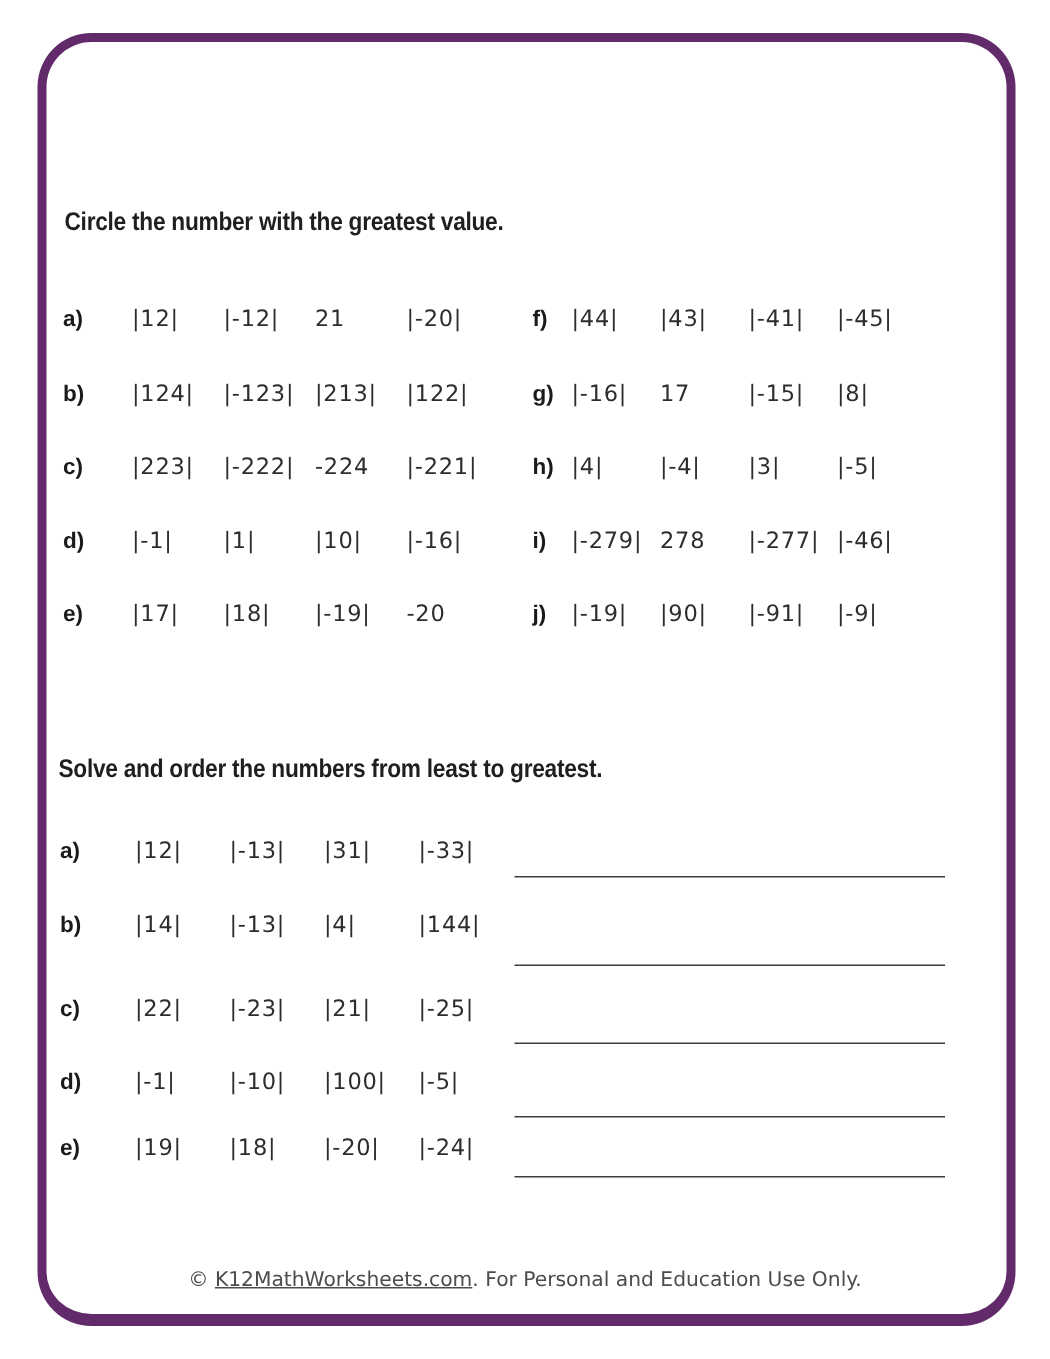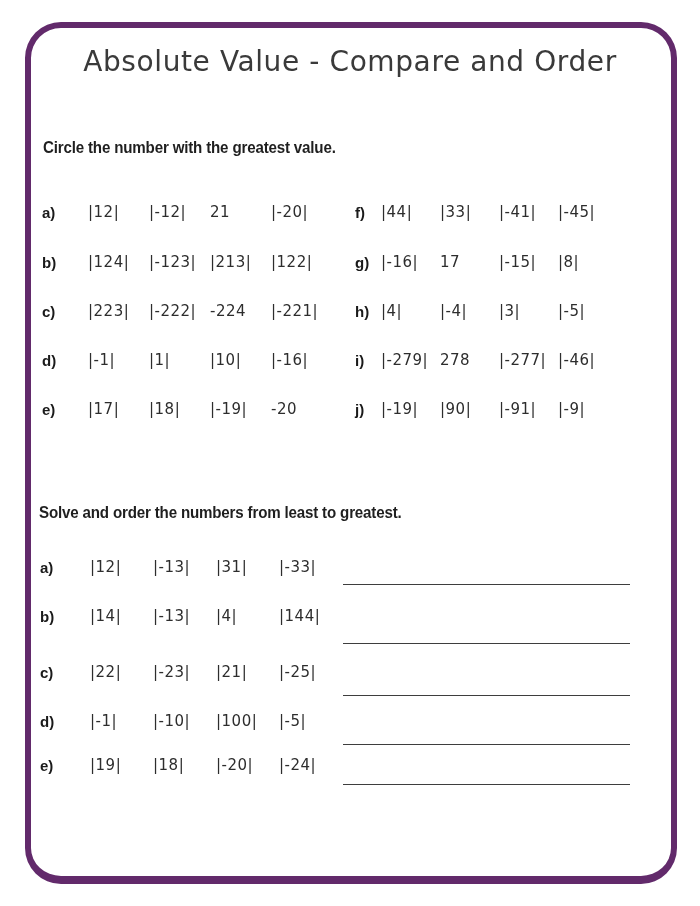--- a/index.html
+++ b/index.html
@@ -31,21 +31,20 @@
         font-family:"DejaVu Sans",sans-serif;font-size:13.5px;color:#4c4c4c;}
   .footer .link{color:#4c4c4c;text-decoration:underline;cursor:pointer;}
 </style>
 </head>
 <body>
 
 <div class="page">
 
   <div class="border-frame"></div>
 
-  <div class="title">Absolute Value - Compare and Order</div>
 
   <div class="sec-heading" id="s1h">Circle the number with the greatest value.</div>
 
   <div class="row s1l" style="top:201px">
     <span class="lab">a)</span>
     <span class="val">|12|</span>
     <span class="val">|-12|</span>
     <span class="val">21</span>
     <span class="val">|-20|</span>
   </div>
@@ -74,21 +73,21 @@
     <span class="lab">e)</span>
     <span class="val">|17|</span>
     <span class="val">|18|</span>
     <span class="val">|-19|</span>
     <span class="val">-20</span>
   </div>
 
   <div class="row s1r" style="top:201px">
     <span class="lab">f)</span>
     <span class="val">|44|</span>
-    <span class="val">|33|</span>
+    <span class="val">|43|</span>
     <span class="val">|-41|</span>
     <span class="val">|-45|</span>
   </div>
   <div class="row s1r" style="top:251px">
     <span class="lab">g)</span>
     <span class="val">|-16|</span>
     <span class="val">17</span>
     <span class="val">|-15|</span>
     <span class="val">|8|</span>
   </div>
@@ -151,14 +150,17 @@
     <span class="val">|-20|</span>
     <span class="val">|-24|</span>
   </div>
 
   <div class="answer-line" style="top:584px"></div>
   <div class="answer-line" style="top:643px"></div>
   <div class="answer-line" style="top:695px"></div>
   <div class="answer-line" style="top:744px"></div>
   <div class="answer-line" style="top:784px"></div>
 
+  <div class="footer">
+    <span>© </span><span class="link">K12MathWorksheets.com</span><span>. For Personal and Education Use Only.</span>
+  </div>
 
 </div>
 
 </body></html>

